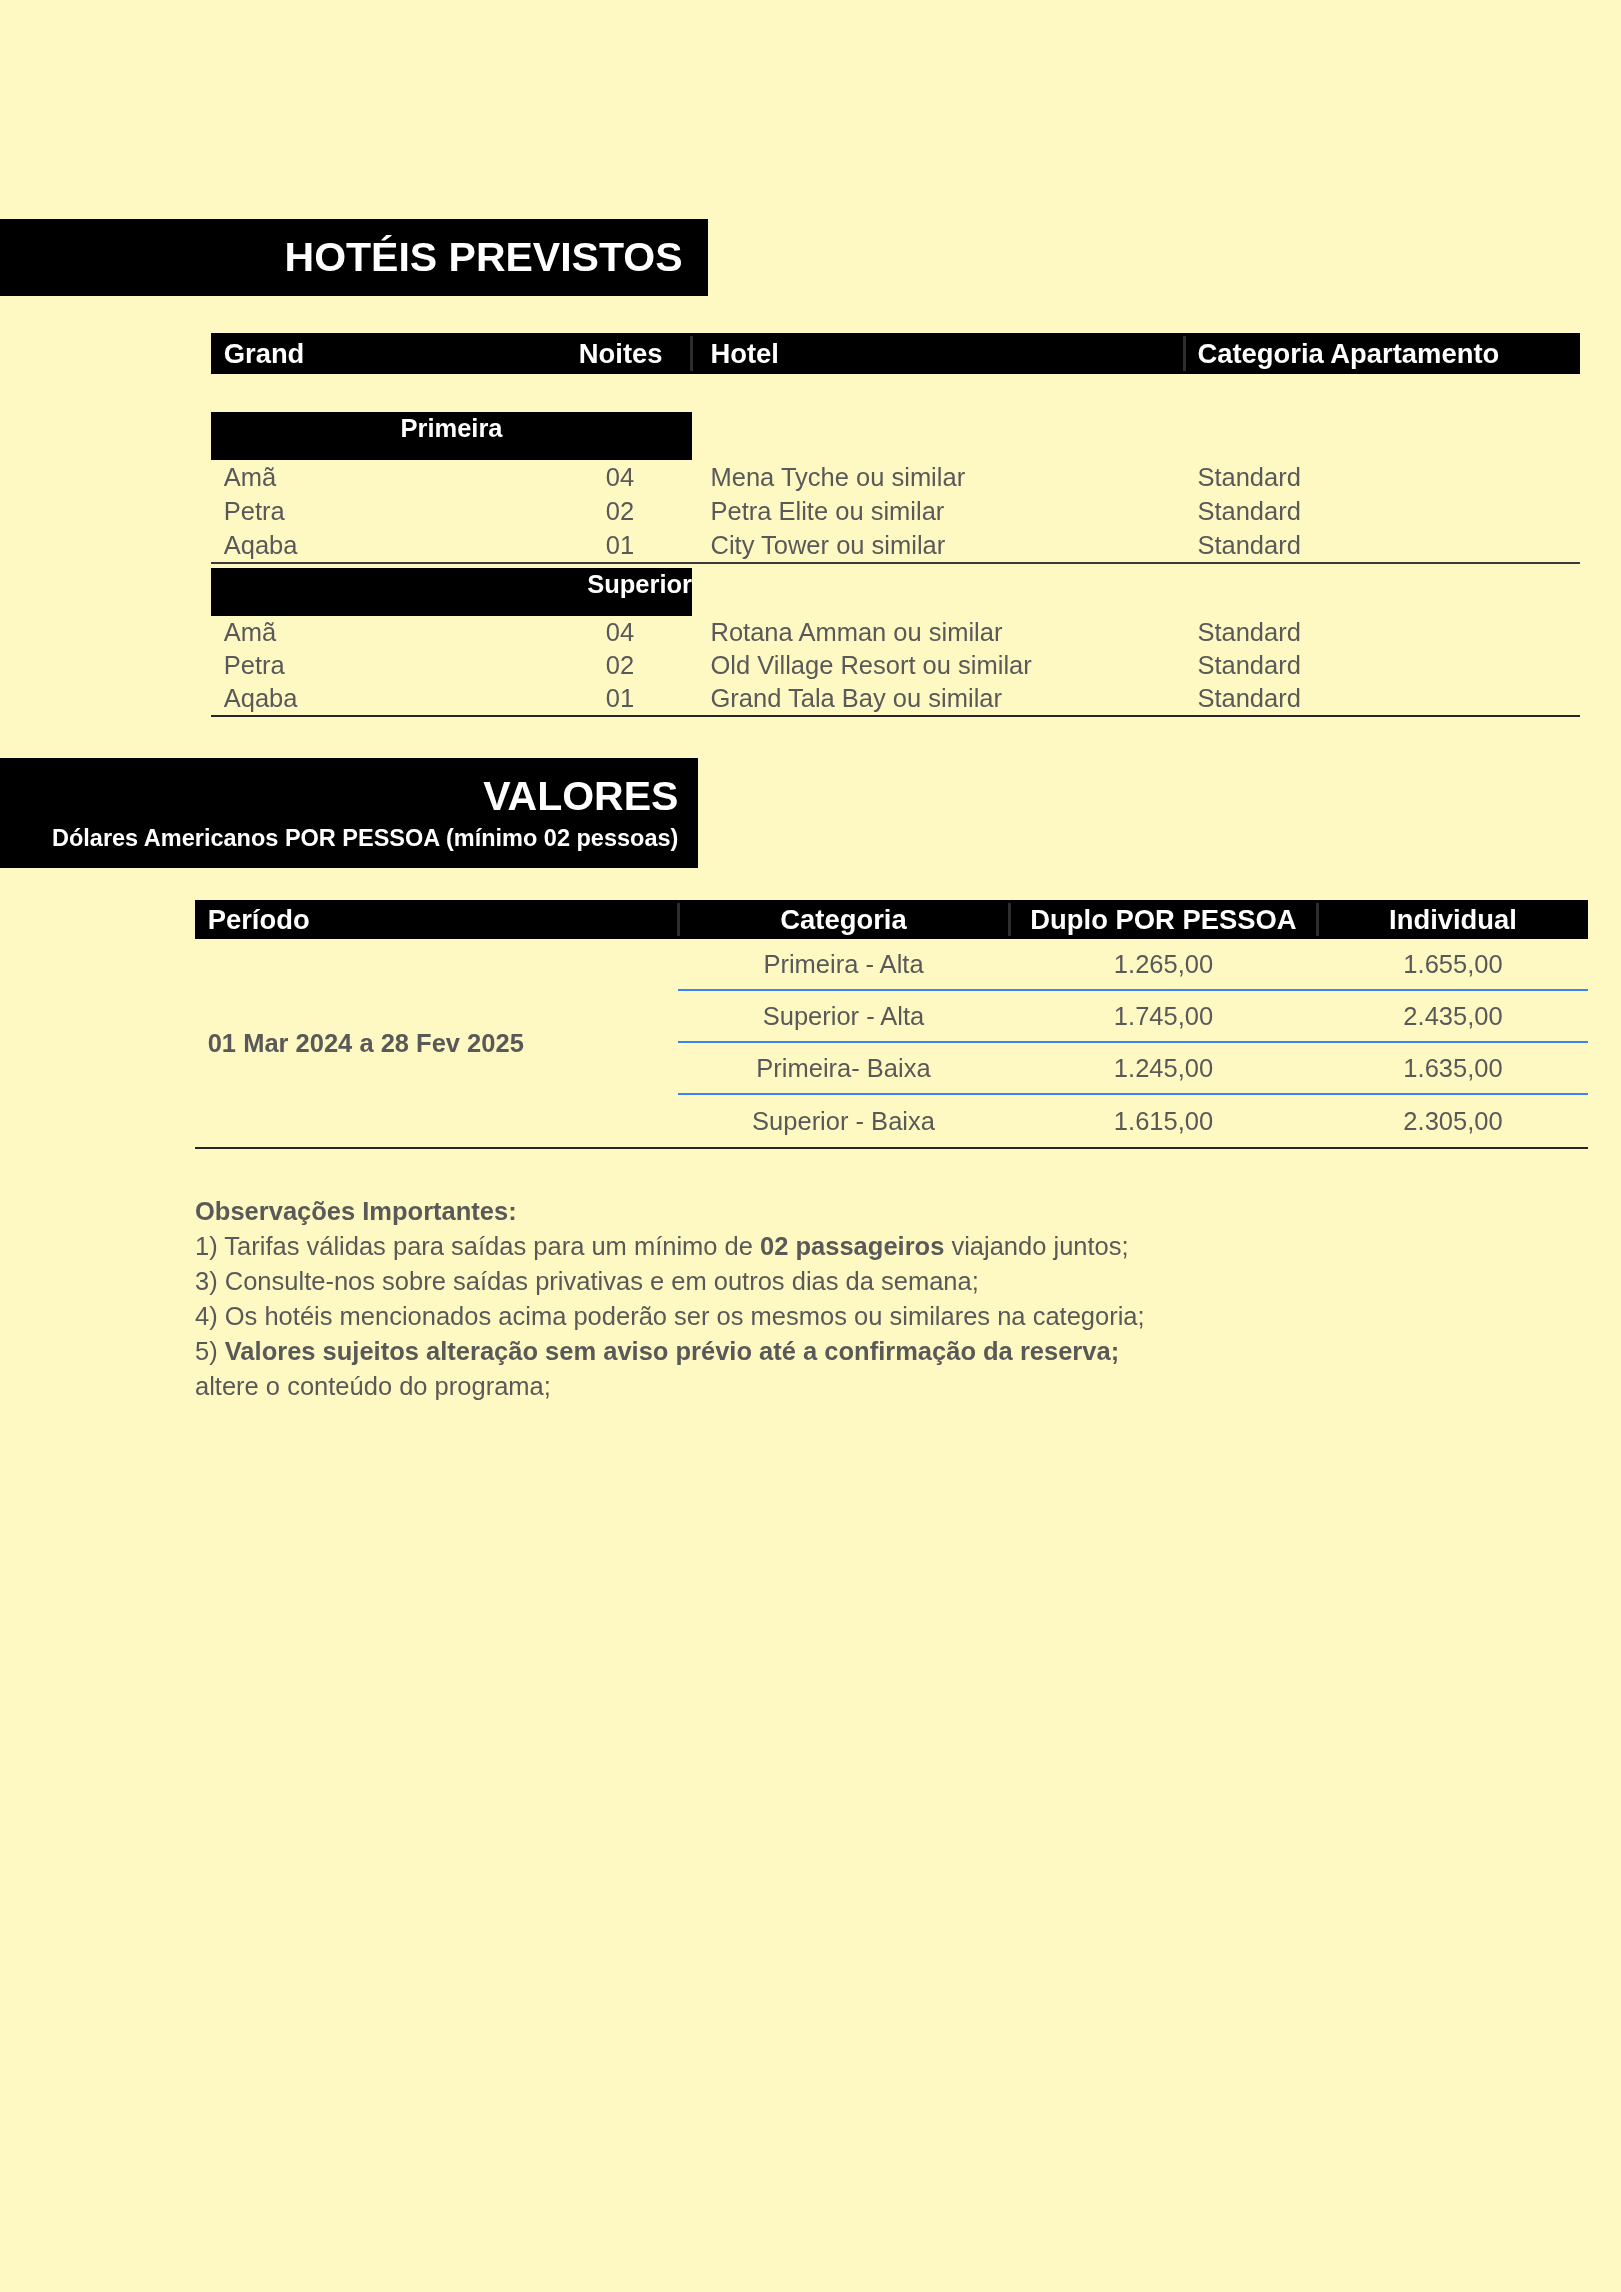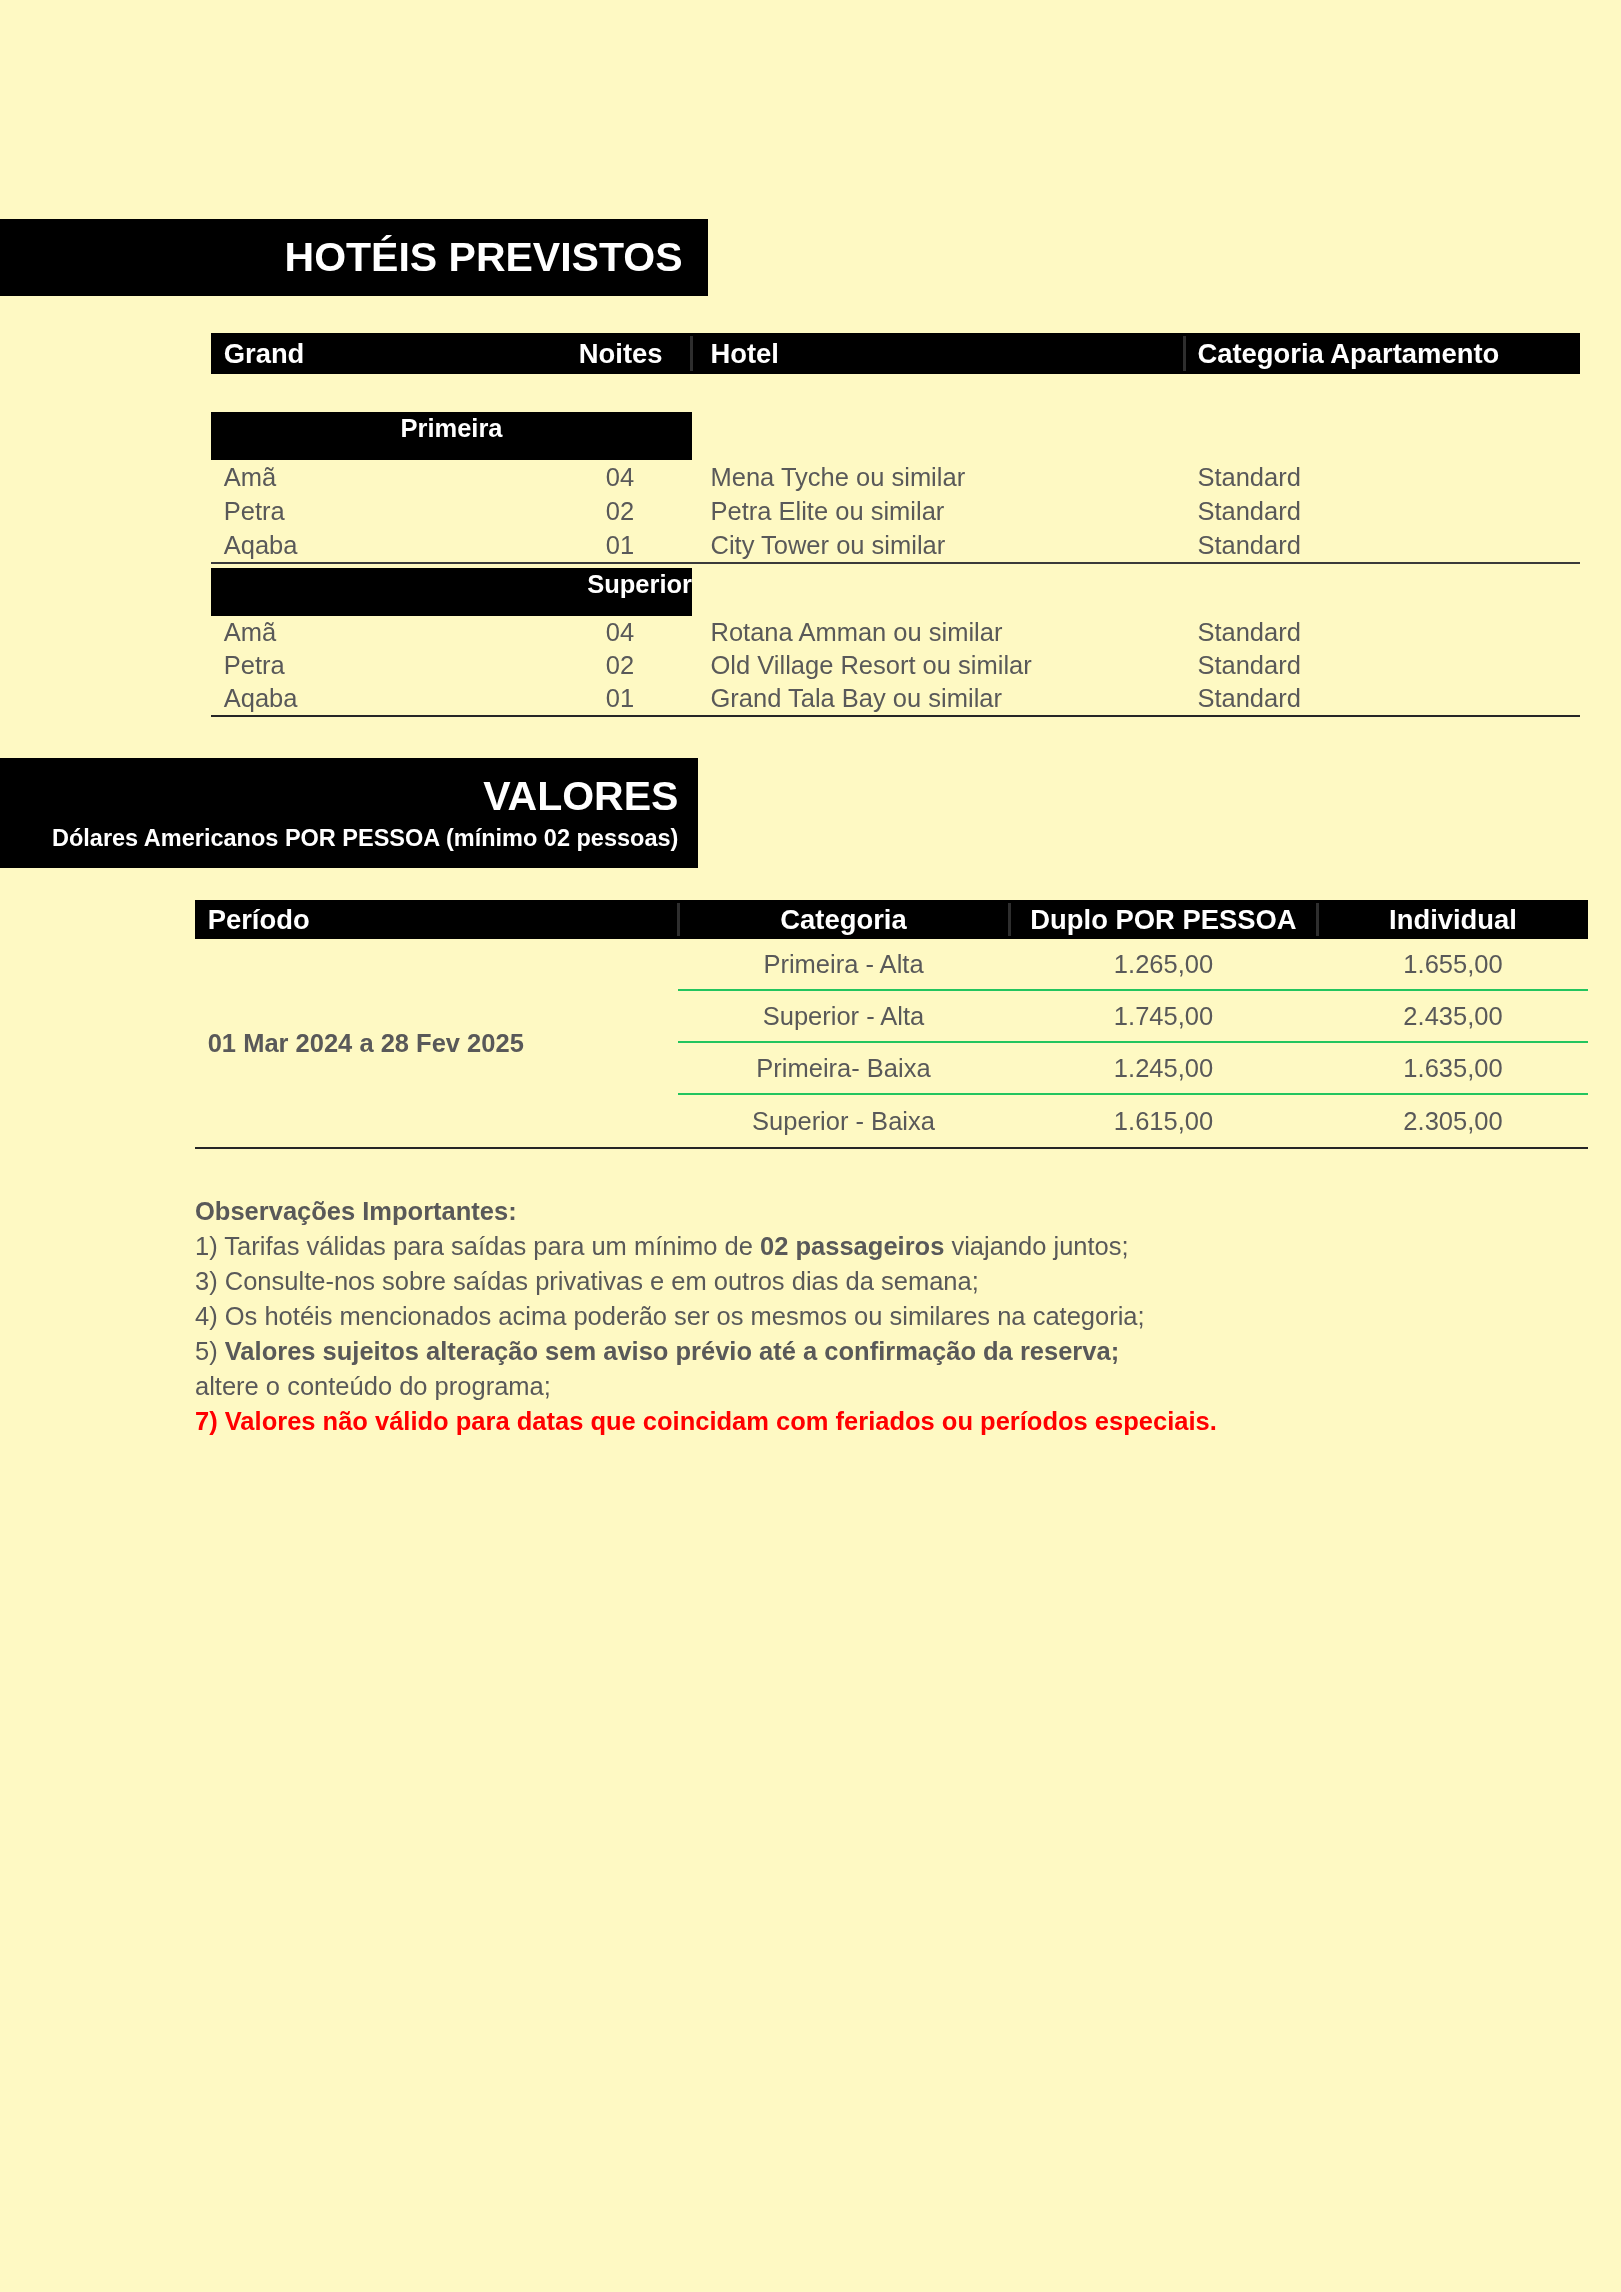--- a/index.html
+++ b/index.html
@@ -75,21 +75,21 @@
   .pt-body { display: flex; border-bottom: 2.9px solid #262626; }
   .pt-period-cell {
     width: 483px; display: flex; align-items: center;
     padding-left: 12.7px; font-weight: 700; font-size: 25.5px; color: #595959;
   }
   .pt-rows { width: 910px; }
   .pt-row {
     display: grid; grid-template-columns: 331px 309px 270px;
     height: 52px; align-items: center; font-size: 25.5px; color: #595959;
   }
-  .pt-row:not(:last-child) { border-bottom: 2px solid #22c55e; }
+  .pt-row:not(:last-child) { border-bottom: 2px solid #3b82f6; }
   .pt-row > div { text-align: center; }
 
   
   .obs {
     position: absolute; left: 195px; top: 1194px;
     font-size: 25.5px; line-height: 35px; color: #595959; white-space: nowrap;
   }
   .obs-title { font-weight: 700; }
 </style>
 </head>
@@ -202,17 +202,16 @@
     </div>
   </div>
 
   <div class="obs">
     <div class="obs-title">Observações Importantes:</div>
     <div class="obs-line"><span>1) Tarifas válidas para saídas para um mínimo de </span><span style="font-weight: 700;">02 passageiros</span><span> viajando juntos;</span></div>
     <div class="obs-line"><span>3) Consulte-nos sobre saídas privativas e em outros dias da semana;</span></div>
     <div class="obs-line"><span>4) Os hotéis mencionados acima poderão ser os mesmos ou similares na categoria;</span></div>
     <div class="obs-line"><span>5) </span><span style="font-weight: 700;">Valores sujeitos alteração sem aviso prévio até a confirmação da reserva;</span></div>
     <div class="obs-line"><span>altere o conteúdo do programa;</span></div>
-    <div class="obs-line"><span style="font-weight: 700; color: rgb(255, 0, 0);">7) Valores não válido para datas que coincidam com feriados ou períodos especiais.</span></div>
   </div>
 
 </div>
 
 
 </body></html>

